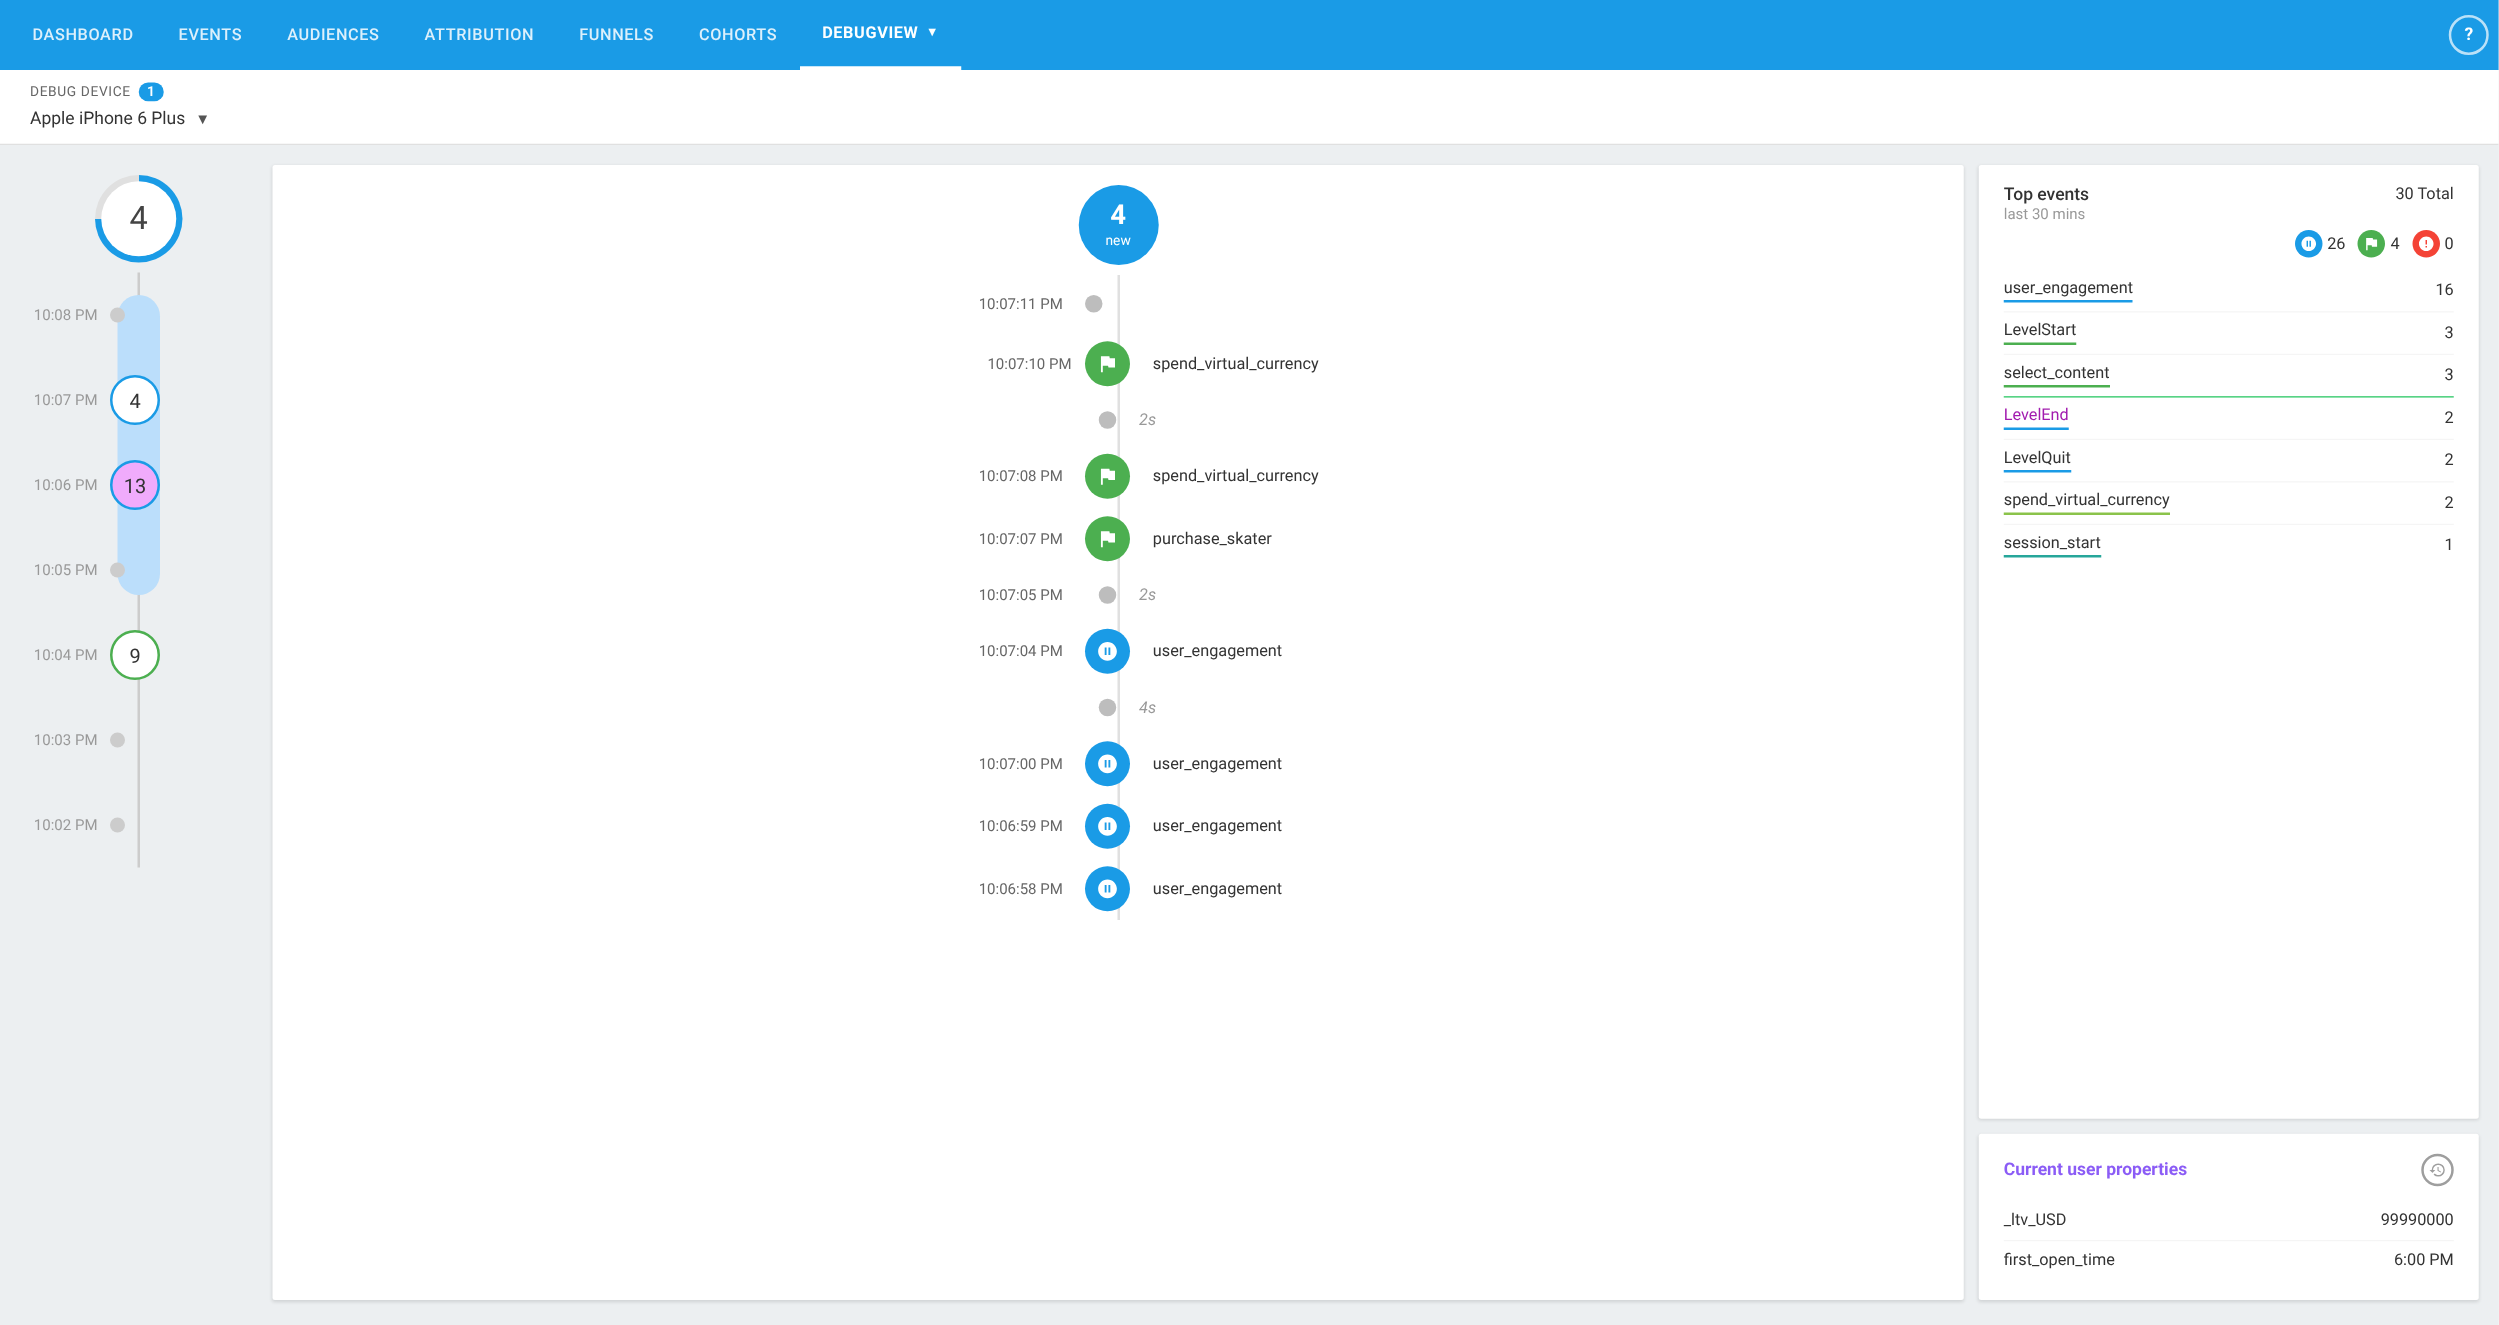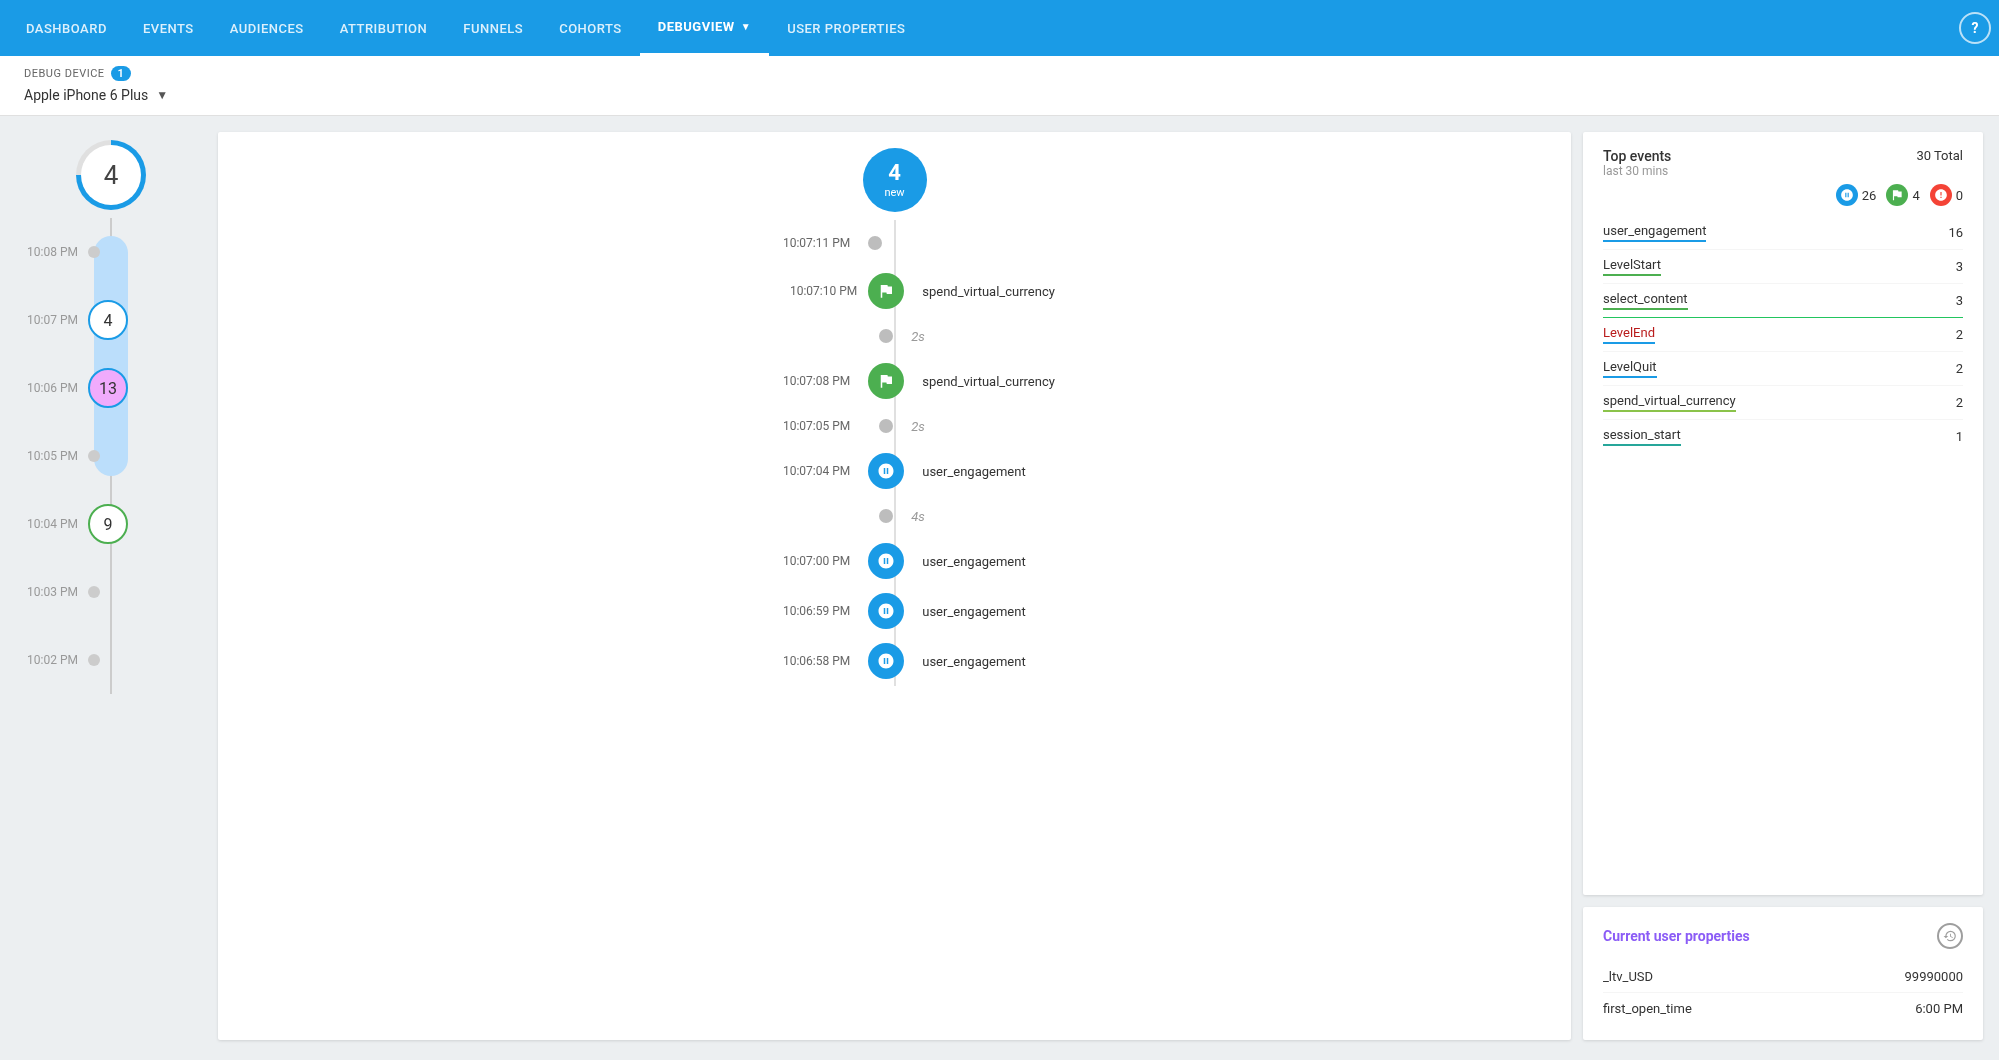--- a/index.html
+++ b/index.html
@@ -72,21 +72,20 @@
   <div class="nav-item">DASHBOARD</div>
   <div class="nav-item">EVENTS</div>
   <div class="nav-item">AUDIENCES</div>
   <div class="nav-item">ATTRIBUTION</div>
   <div class="nav-item">FUNNELS</div>
   <div class="nav-item">COHORTS</div>
   <div class="nav-item active" style="border-bottom:3px solid #fff;">
     <span>DEBUGVIEW</span>
     <span class="dropdown-arrow" style="margin-left:6px;">▼</span>
   </div>
-  <div class="nav-item">USER PROPERTIES</div>
   <div style="flex:1;"></div>
   <div class="nav-help">?</div>
 </nav>
 
 <div style="background:#fff; padding:10px 24px 12px; border-bottom:1px solid #e0e0e0;">
   <div class="debug-label">
     <span>DEBUG DEVICE</span>
     <span class="debug-badge">1</span>
   </div>
   <div class="device-select">
@@ -191,20 +190,29 @@
       <div style="display:flex;align-items:center;min-height:50px;position:relative;z-index:1;">
         <span style="width:48%;text-align:right;padding-right:18px;font-size:12px;color:#666;">10:07:08 PM</span>
         <div style="width:36px;height:36px;border-radius:50%;background:#4caf50;display:flex;align-items:center;justify-content:center;flex-shrink:0;z-index:2;">
           <svg viewBox="0 0 24 24" style="width:18px;height:18px;fill:#fff;">
               <path d="M14.4 6L14 4H5v17h2v-7h5.6l.4 2h7V6z"></path>
             </svg>
         </div>
         <span style="padding-left:18px;font-size:13px;color:#333;flex:1;">spend_virtual_currency</span>
       </div>
 
+      <div style="display:flex;align-items:center;min-height:50px;position:relative;z-index:1;">
+        <span style="width:48%;text-align:right;padding-right:18px;font-size:12px;color:#666;">10:07:07 PM</span>
+        <div style="width:36px;height:36px;border-radius:50%;background:#4caf50;display:flex;align-items:center;justify-content:center;flex-shrink:0;z-index:2;">
+          <svg viewBox="0 0 24 24" style="width:18px;height:18px;fill:#fff;">
+              <path d="M14.4 6L14 4H5v17h2v-7h5.6l.4 2h7V6z"></path>
+            </svg>
+        </div>
+        <span style="padding-left:18px;font-size:13px;color:#333;flex:1;">purchase_skater</span>
+      </div>
 
       <div style="display:flex;align-items:center;min-height:40px;position:relative;z-index:1;">
         <span style="width:48%;text-align:right;padding-right:18px;font-size:12px;color:#666;">10:07:05 PM</span>
         <div style="width:14px;height:14px;border-radius:50%;background:#bdbdbd;flex-shrink:0;z-index:2;margin-left:11px;"></div>
         <span style="padding-left:18px;font-size:13px;color:#999;font-style:italic;flex:1;">2s</span>
       </div>
 
       <div style="display:flex;align-items:center;min-height:50px;position:relative;z-index:1;">
         <span style="width:48%;text-align:right;padding-right:18px;font-size:12px;color:#666;">10:07:04 PM</span>
         <div style="width:36px;height:36px;border-radius:50%;background:#1a9be6;display:flex;align-items:center;justify-content:center;flex-shrink:0;z-index:2;">
@@ -313,21 +321,21 @@
         <div style="display:flex;justify-content:space-between;align-items:center;padding:7px 0;border-bottom:1px solid #22c55e;">
           <div style="display:flex;flex-direction:column;">
             <span style="font-size:13px;color:#333;">select_content</span>
             <div style="height:2px;background:#4caf50;margin-top:2px;width:100%;"></div>
           </div>
           <span style="font-size:13px;color:#333;">3</span>
         </div>
 
         <div style="display:flex;justify-content:space-between;align-items:center;padding:7px 0;border-bottom:1px solid #f5f5f5;">
           <div style="display:flex;flex-direction:column;">
-            <span style="font-size:13px;color:#b91c1c;">LevelEnd</span>
+            <span style="font-size:13px;color:#a21caf;">LevelEnd</span>
             <div style="height:2px;background:#1a9be6;margin-top:2px;width:100%;"></div>
           </div>
           <span style="font-size:13px;color:#333;">2</span>
         </div>
 
         <div style="display:flex;justify-content:space-between;align-items:center;padding:7px 0;border-bottom:1px solid #f5f5f5;">
           <div style="display:flex;flex-direction:column;">
             <span style="font-size:13px;color:#333;">LevelQuit</span>
             <div style="height:2px;background:#1a9be6;margin-top:2px;width:100%;"></div>
           </div>

